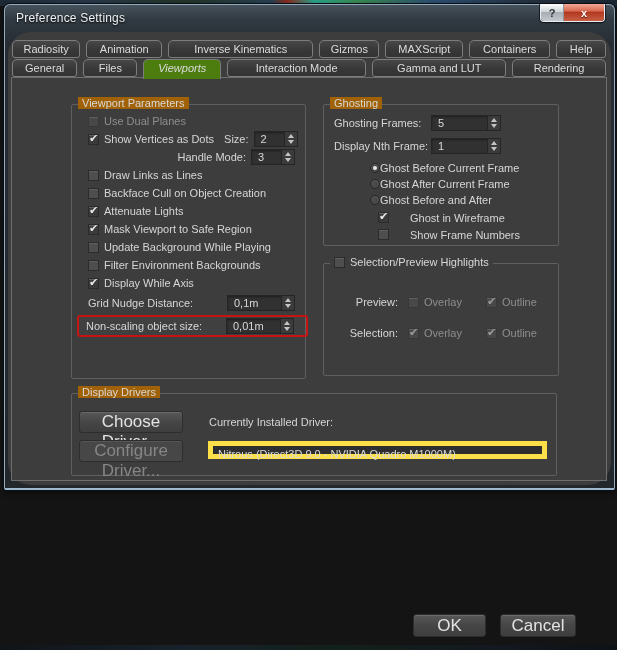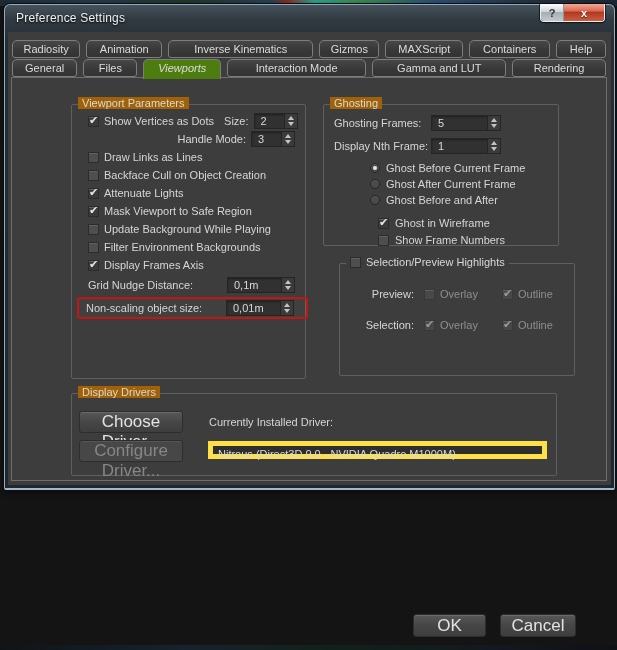--- a/index.html
+++ b/index.html
@@ -21,41 +21,41 @@
   .titlebar { height:24px; position:relative; }
   .titlebar .title { position:absolute; left:11px; top:6px; font-size:12px; color:#eef1f3; text-shadow:0 1px 2px #000; letter-spacing:.2px; }
 
   .caption { position:absolute; top:-1px; right:9px; display:flex; height:18px;
     border:1px solid #e7edf3; border-top:none; border-radius:0 0 4px 4px; overflow:hidden;
     box-shadow:0 0 0 1px rgba(10,15,20,.65), 0 1px 2px rgba(0,0,0,.5); }
   .cap-btn { display:flex; align-items:center; justify-content:center; font-weight:bold; cursor:default; }
   .cap-help { width:23px; background:linear-gradient(180deg,#fdfdfd 0%,#cfd4d8 45%,#a8aeb4 50%,#c2c8cd 100%); color:#2b3238; font-size:11px; border-right:1px solid #8d959c; }
   .cap-close { width:40px; background:linear-gradient(180deg,#f2a896 0%,#d96b52 40%,#b23822 50%,#c85f43 100%); color:#fff; font-size:11px; text-shadow:0 1px 1px #5e150a; }
 
-  .client { position:absolute; left:3px; right:3px; top:27px; bottom:3px; background:#3d3d3d; }
+  .client { position:absolute; left:3px; right:3px; top:27px; bottom:3px; background:#3d3d3d;border-radius:23px; }
 
   
   .tabrow { position:absolute; left:4px; right:5px; height:18px; display:flex; gap:6px; }
   .row1 { top:8px; } .row2 { top:27px; z-index:3; }
   .tab { height:18px; line-height:17px; text-align:center; font-size:11px; color:#dcdcdc;
     background:linear-gradient(180deg,#474747,#383838 55%,#333333);
     border:1px solid #7d7d7d; border-radius:5px 5px 3px 3px; white-space:nowrap; overflow:hidden; cursor:default; }
   .tab.active { height:20px; background:#4d7c0f; border-bottom:none; border-radius:5px 5px 0 0;font-style:italic; }
 
   
   .panel { position:absolute; left:3px; right:4px; top:45px; bottom:4px; border:1px solid #6e6e6e; background:#3d3d3d; z-index:1; }
 
   
   .grp { position:absolute; border:1px solid #5f5f5f; border-radius:2px; }
   .grp-title { position:absolute; top:-8px; left:6px; background:#a16207; padding:0 4px; font-size:11px; color:#d8d8d8; white-space:nowrap; }
   .grp-title-chk { position:absolute; top:-8px; left:6px; background:#3d3d3d; padding:0 4px; font-size:11px; color:#d8d8d8; display:flex; align-items:center; gap:5px; white-space:nowrap; }
 
   .grp-vp      { left:59px;  top:26px;  width:235px; height:275px; padding:7px 10px 0 16px; }
   .grp-ghost   { left:311px; top:26px;  width:236px; height:142px; padding:9px 8px 0 10px; }
-  .grp-sel     { left:311px; top:185px; width:236px; height:113px; padding:24px 16px 0 10px;margin-left:16px; }
+  .grp-sel     { left:311px; top:185px; width:236px; height:113px; padding:24px 16px 0 10px; }
   .grp-drivers { left:59px;  top:315px; width:486px; height:83px; }
 
   .row { display:flex; align-items:center; gap:5px; height:18px; font-size:11px; color:#d6d6d6; }
   .flex1 { flex:1; }
   .lbl { font-size:11px; color:#d6d6d6; white-space:nowrap; }
   .lbl.dim { color:#8e8e8e; }
 
   
   .cb { width:11px; height:11px; flex:0 0 11px; background:#4e4e4e; border:1px solid #2b2b2b;
     box-shadow:inset 0 1px 0 #606060; position:relative; cursor:default; }
@@ -77,25 +77,25 @@
   .sp-sm { width:44px; } .sp-lg { width:68px; } .sp-gh { width:70px; }
 
   
   .hl-row { display:flex; align-items:center; height:22px; margin:1px -13px 0 -11px; padding:0 12px 0 7px;
     border:2px solid #c41414; border-radius:3px; background:rgba(255,255,255,.02); }
 
   
   .gh-row { display:flex; align-items:center; height:18px; margin-bottom:5px; }
   .gh-row .lbl { width:97px; }
   .gh-radios { margin:4px 0 4px 36px; }
-  .gh-radio-row { display:flex; align-items:center; gap:6px; height:16px; font-size:11px; color:#d6d6d6; }
-  .gh-chk-row { display:flex; align-items:flex-end; gap:6px; height:17px;padding-left:44px; }
-
-  
-  .sp-row { display:flex; align-items:flex-start; height:20px; margin-bottom:11px; }
+  .gh-radio-row { display:flex; align-items:center; gap:0; height:16px; font-size:11px; color:#d6d6d6; }
+  .gh-chk-row { display:flex; align-items:flex-start; gap:21px; height:17px;padding-left:44px; }
+
+  
+  .sp-row { display:flex; align-items:flex-end; height:20px; margin-bottom:11px; }
   .sp-cap { width:64px; text-align:right; font-size:11px; color:#d6d6d6; }
   .sp-pair { display:flex; align-items:center; gap:5px; width:70px; margin-left:10px; }
   .sp-pair.second { width:auto; margin-left:8px; }
 
   
   .btn { background:linear-gradient(180deg,#585858,#464646 50%,#3e3e3e); border:1px solid #2d2d2d;
     box-shadow:inset 0 1px 0 #6a6a6a; border-radius:3px; color:#e2e2e2; font-size:17px;
     font-family:"Liberation Sans", sans-serif; text-align:center; cursor:default; }
   .btn.dis { color:#868686; background:#474747; box-shadow:inset 0 1px 0 #555; }
   .btn-choose { position:absolute; left:7px; top:17px; width:104px; height:22px; }
@@ -140,20 +140,24 @@
       <div class="tab" style="flex-grow:138">Interaction Mode</div>
       <div class="tab" style="flex-grow:118">Gamma and LUT</div>
       <div class="tab" style="flex-grow:102">Rendering</div>
     </div>
 
     <div class="panel">
 
       <div class="grp grp-vp">
         <div class="grp-title">Viewport Parameters</div>
 
+        <div class="row">
+          <span class="cb dis"></span>
+          <span class="lbl dim">Use Dual Planes</span>
+        </div>
 
         <div class="row">
           <span class="cb checked"></span>
           <span class="lbl">Show Vertices as Dots</span>
           <span class="flex1"></span>
           <span class="lbl">Size:</span>
           <span class="spinner sp-sm">
             <span class="spin-val">2</span>
             <span class="spin-arrows">
                 <i class="tri-up"></i>
@@ -192,21 +196,21 @@
         <div class="row">
           <span class="cb"></span>
           <span class="lbl">Update Background While Playing</span>
         </div>
         <div class="row">
           <span class="cb"></span>
           <span class="lbl">Filter Environment Backgrounds</span>
         </div>
         <div class="row">
           <span class="cb checked"></span>
-          <span class="lbl">Display Frames Axis</span>
+          <span class="lbl">Display While Axis</span>
         </div>
 
         <div class="row" style="height:22px">
           <span class="lbl">Grid Nudge Distance:</span>
           <span class="flex1"></span>
           <span class="spinner sp-lg">
             <span class="spin-val">0,1m</span>
             <span class="spin-arrows">
                 <i class="tri-up"></i>
                 <i class="tri-dn"></i>

